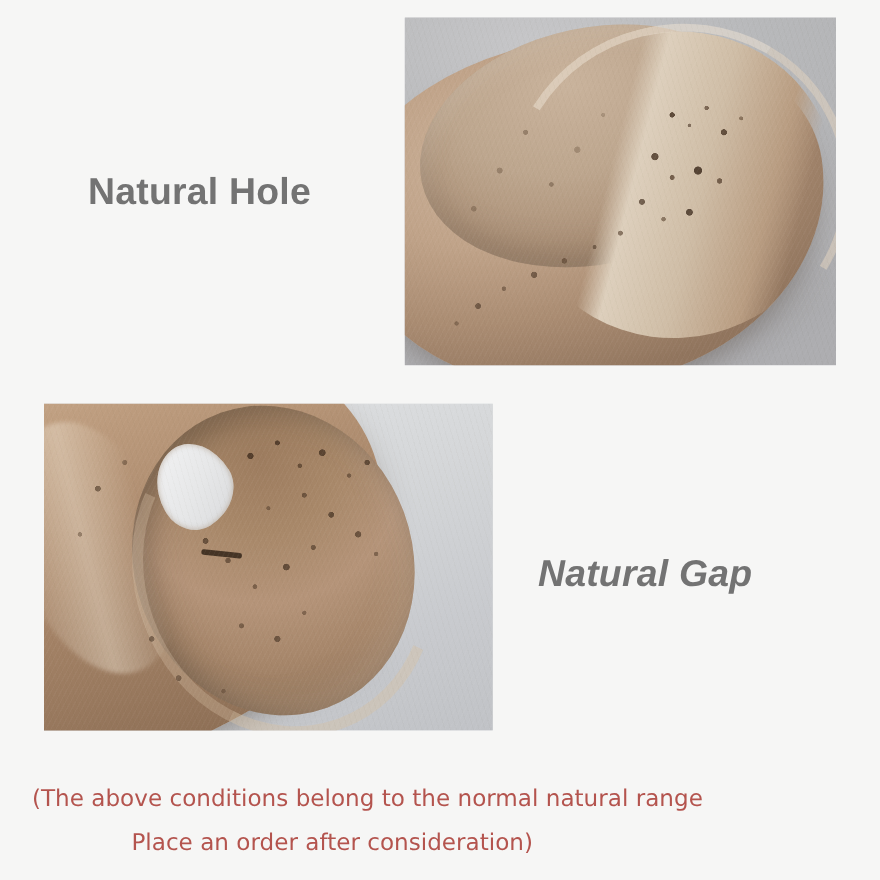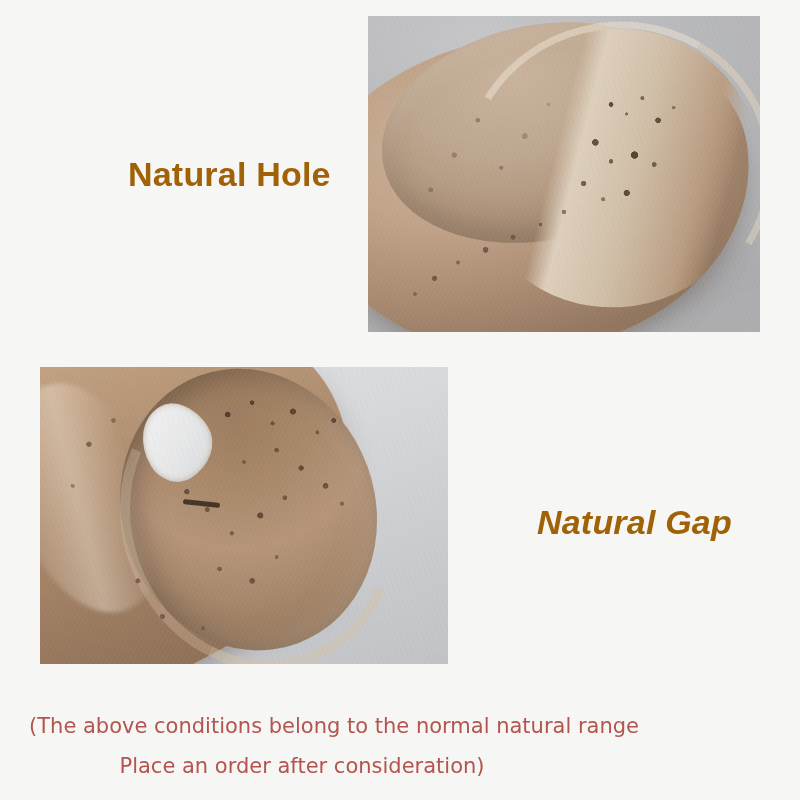--- a/index.html
+++ b/index.html
@@ -284,24 +284,23 @@
     background: #3a2a1d;
     border-radius: 2px;
     transform: rotate(6deg);
     opacity: .9;
   }
 
   
   .label {
     position: absolute;
     font-weight: bold;
-    color: #a16207;
+    color: #737373;
     letter-spacing: .2px;
     white-space: nowrap;
-    margin-left: 48px;
   }
   #label-hole {
     left: 80px;
     top: 155px;
     font-size: 34px;
   }
   #label-gap {
     left: 489px;
     top: 503px;
     font-size: 34px;

